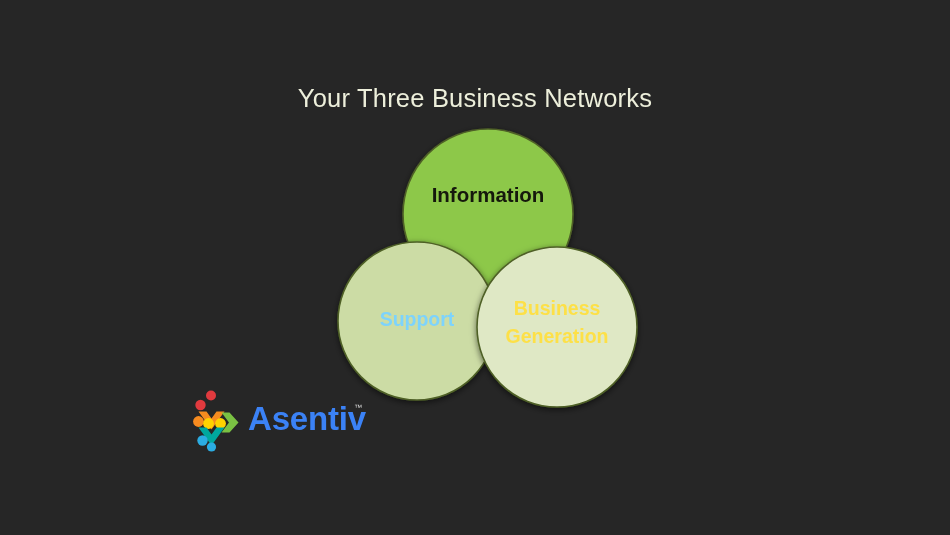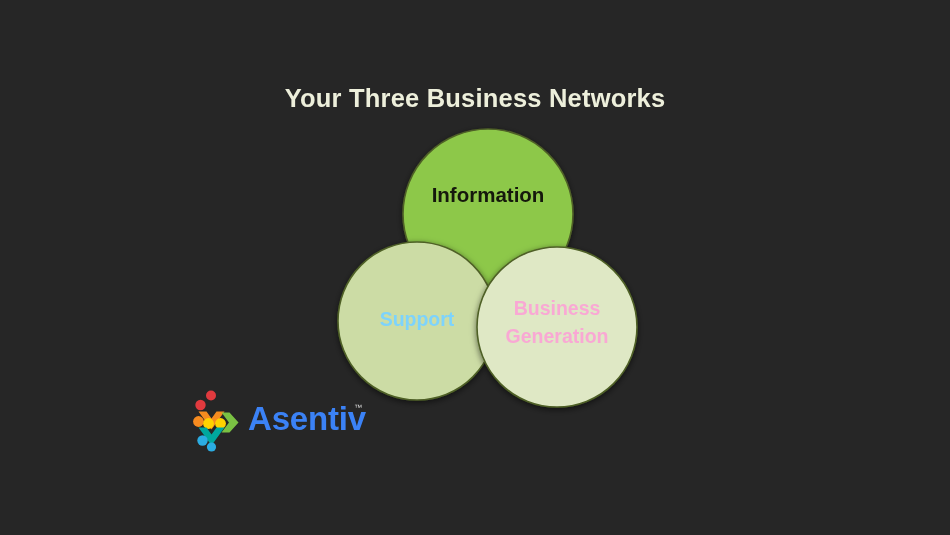--- a/index.html
+++ b/index.html
@@ -21,21 +21,21 @@
   }
 
   
   #slide-title {
     position: absolute;
     left: 0;
     top: 84px;
     width: 950px;
     text-align: center;
     font-size: 25.5px;
-    font-weight: bold;
+    font-weight: normal;
     letter-spacing: 0.2px;
     color: #EDEFDB;
     font-family: "Liberation Sans", sans-serif;
     white-space: nowrap;
   }
 
   
   #venn-diagram {
     position: absolute;
     left: 0;
@@ -70,21 +70,21 @@
     width: 160px;
     font-size: 19.5px;
     color: #7dd3fc;
   }
   #label-business-generation {
     left: 477px;
     top: 295px;
     width: 160px;
     font-size: 19.5px;
     line-height: 1.42;
-    color: #f9a8d4;
+    color: #fde047;
   }
 
   
   #logo {
     position: absolute;
     left: 188px;
     top: 390px;
     width: 190px;
     height: 66px;
   }

